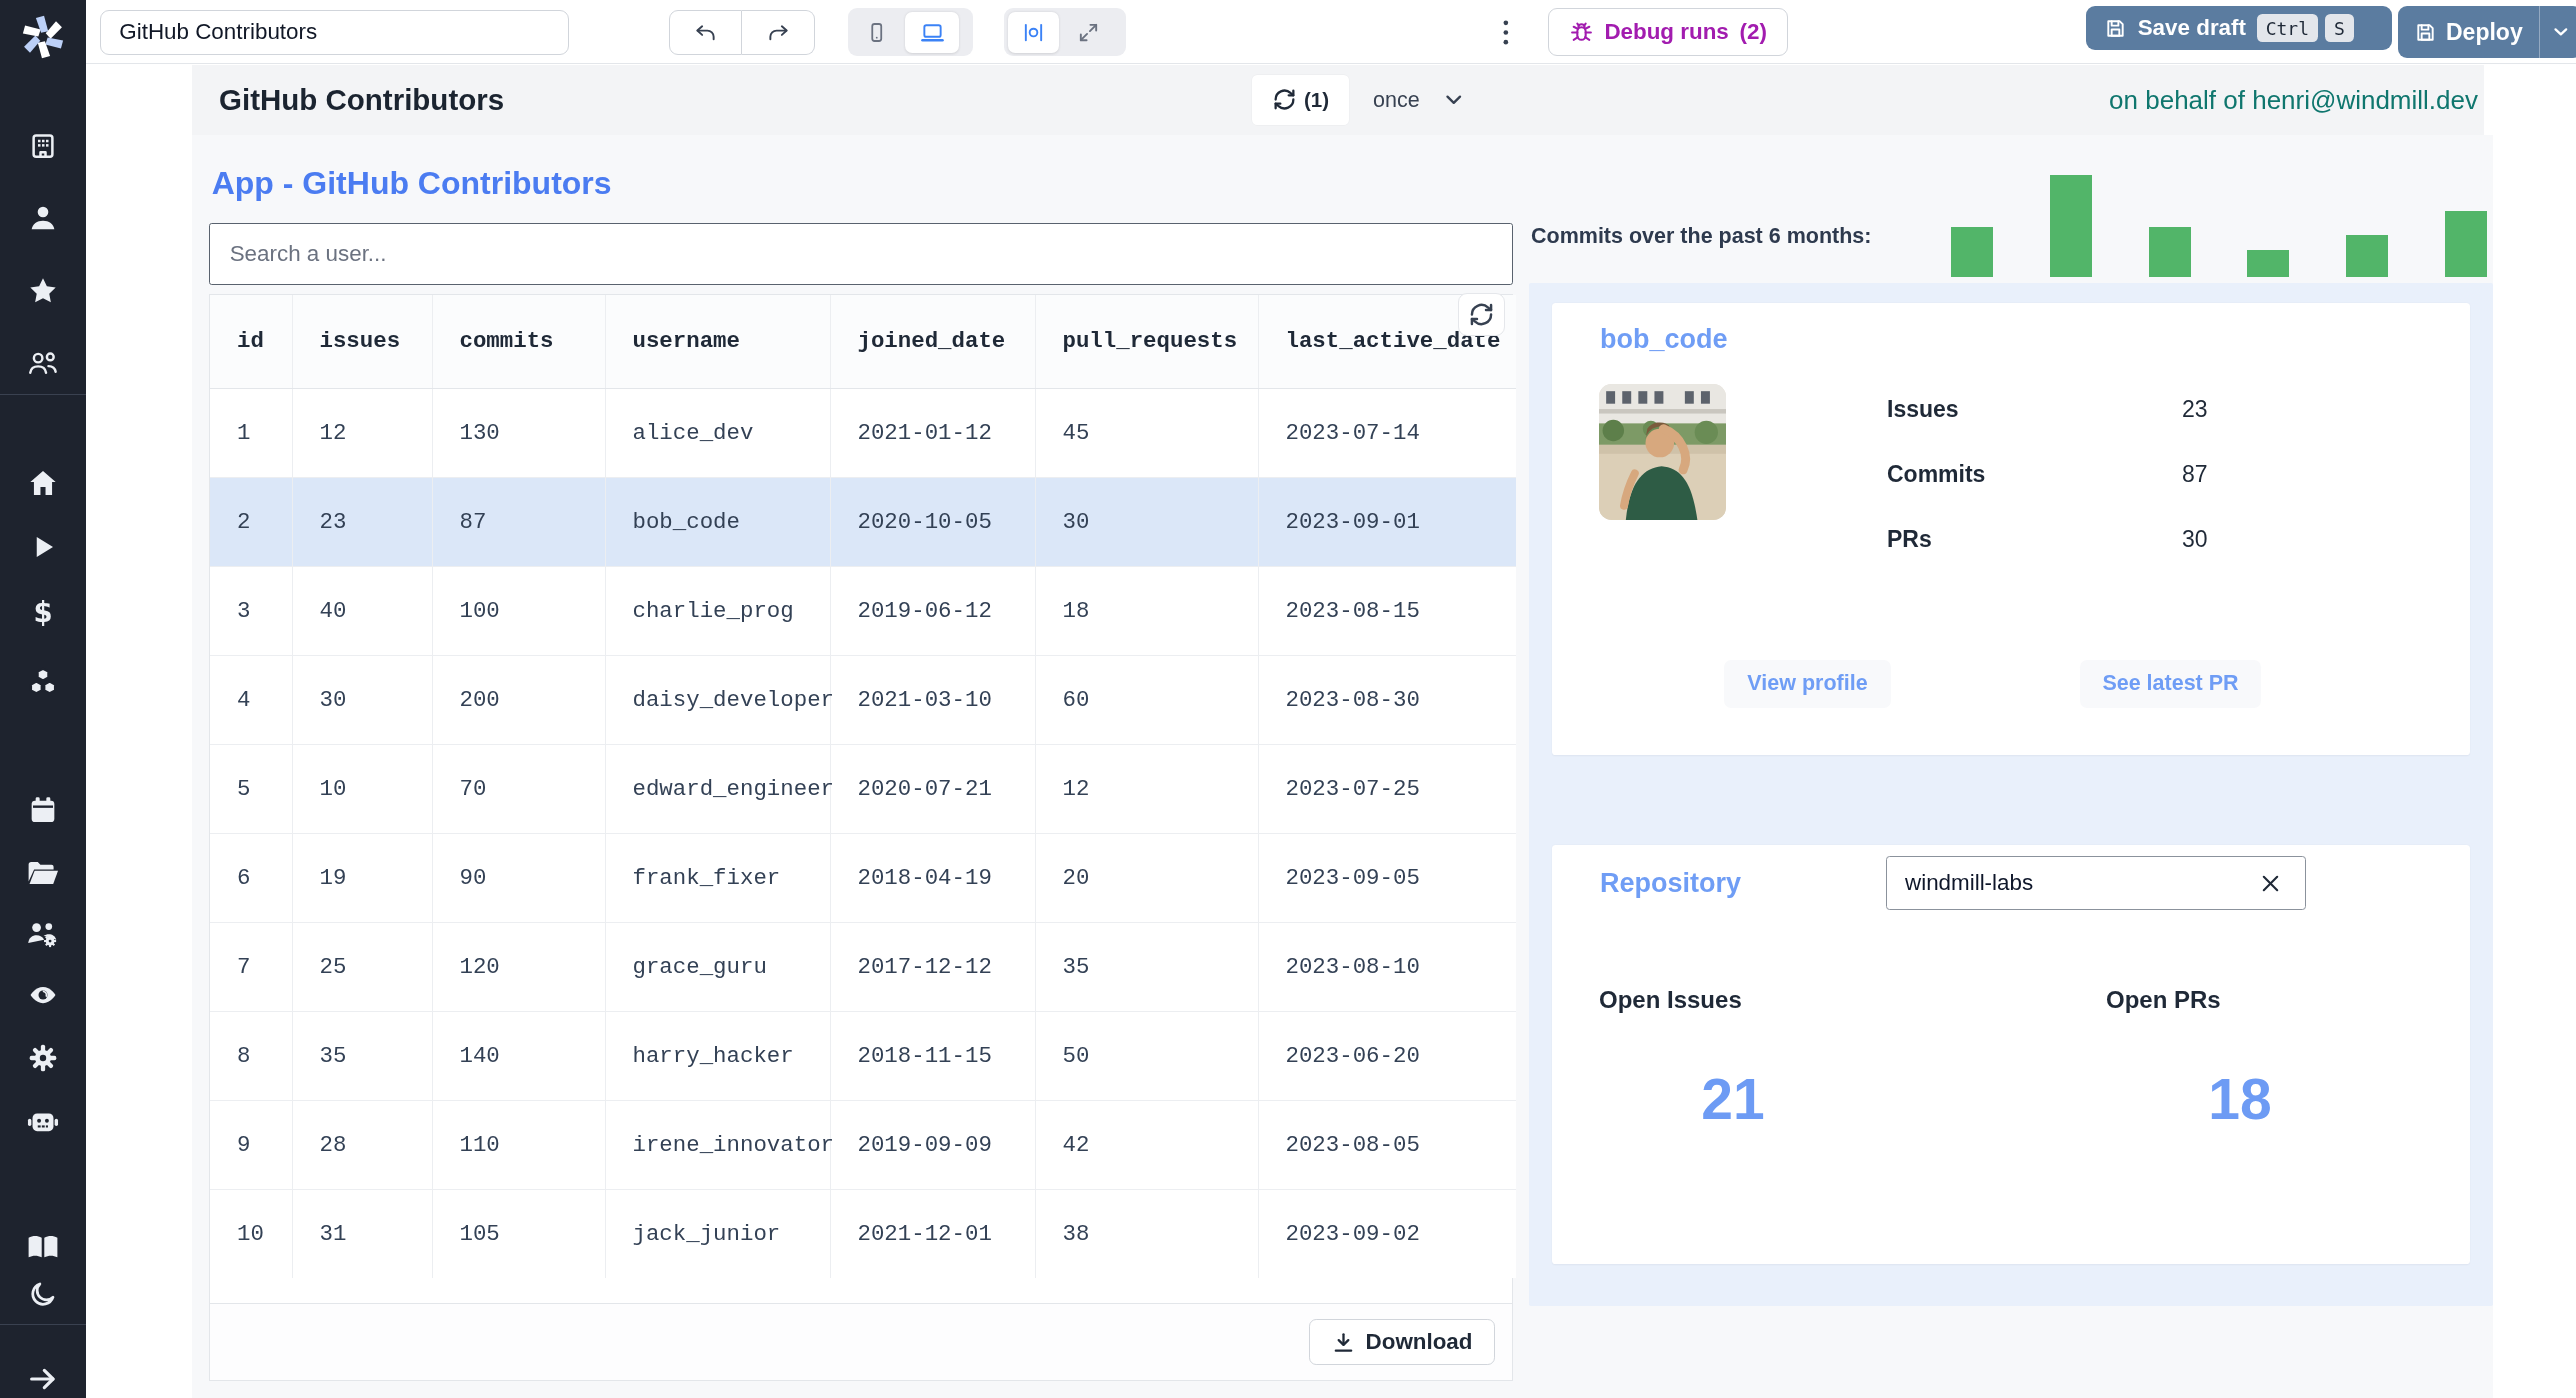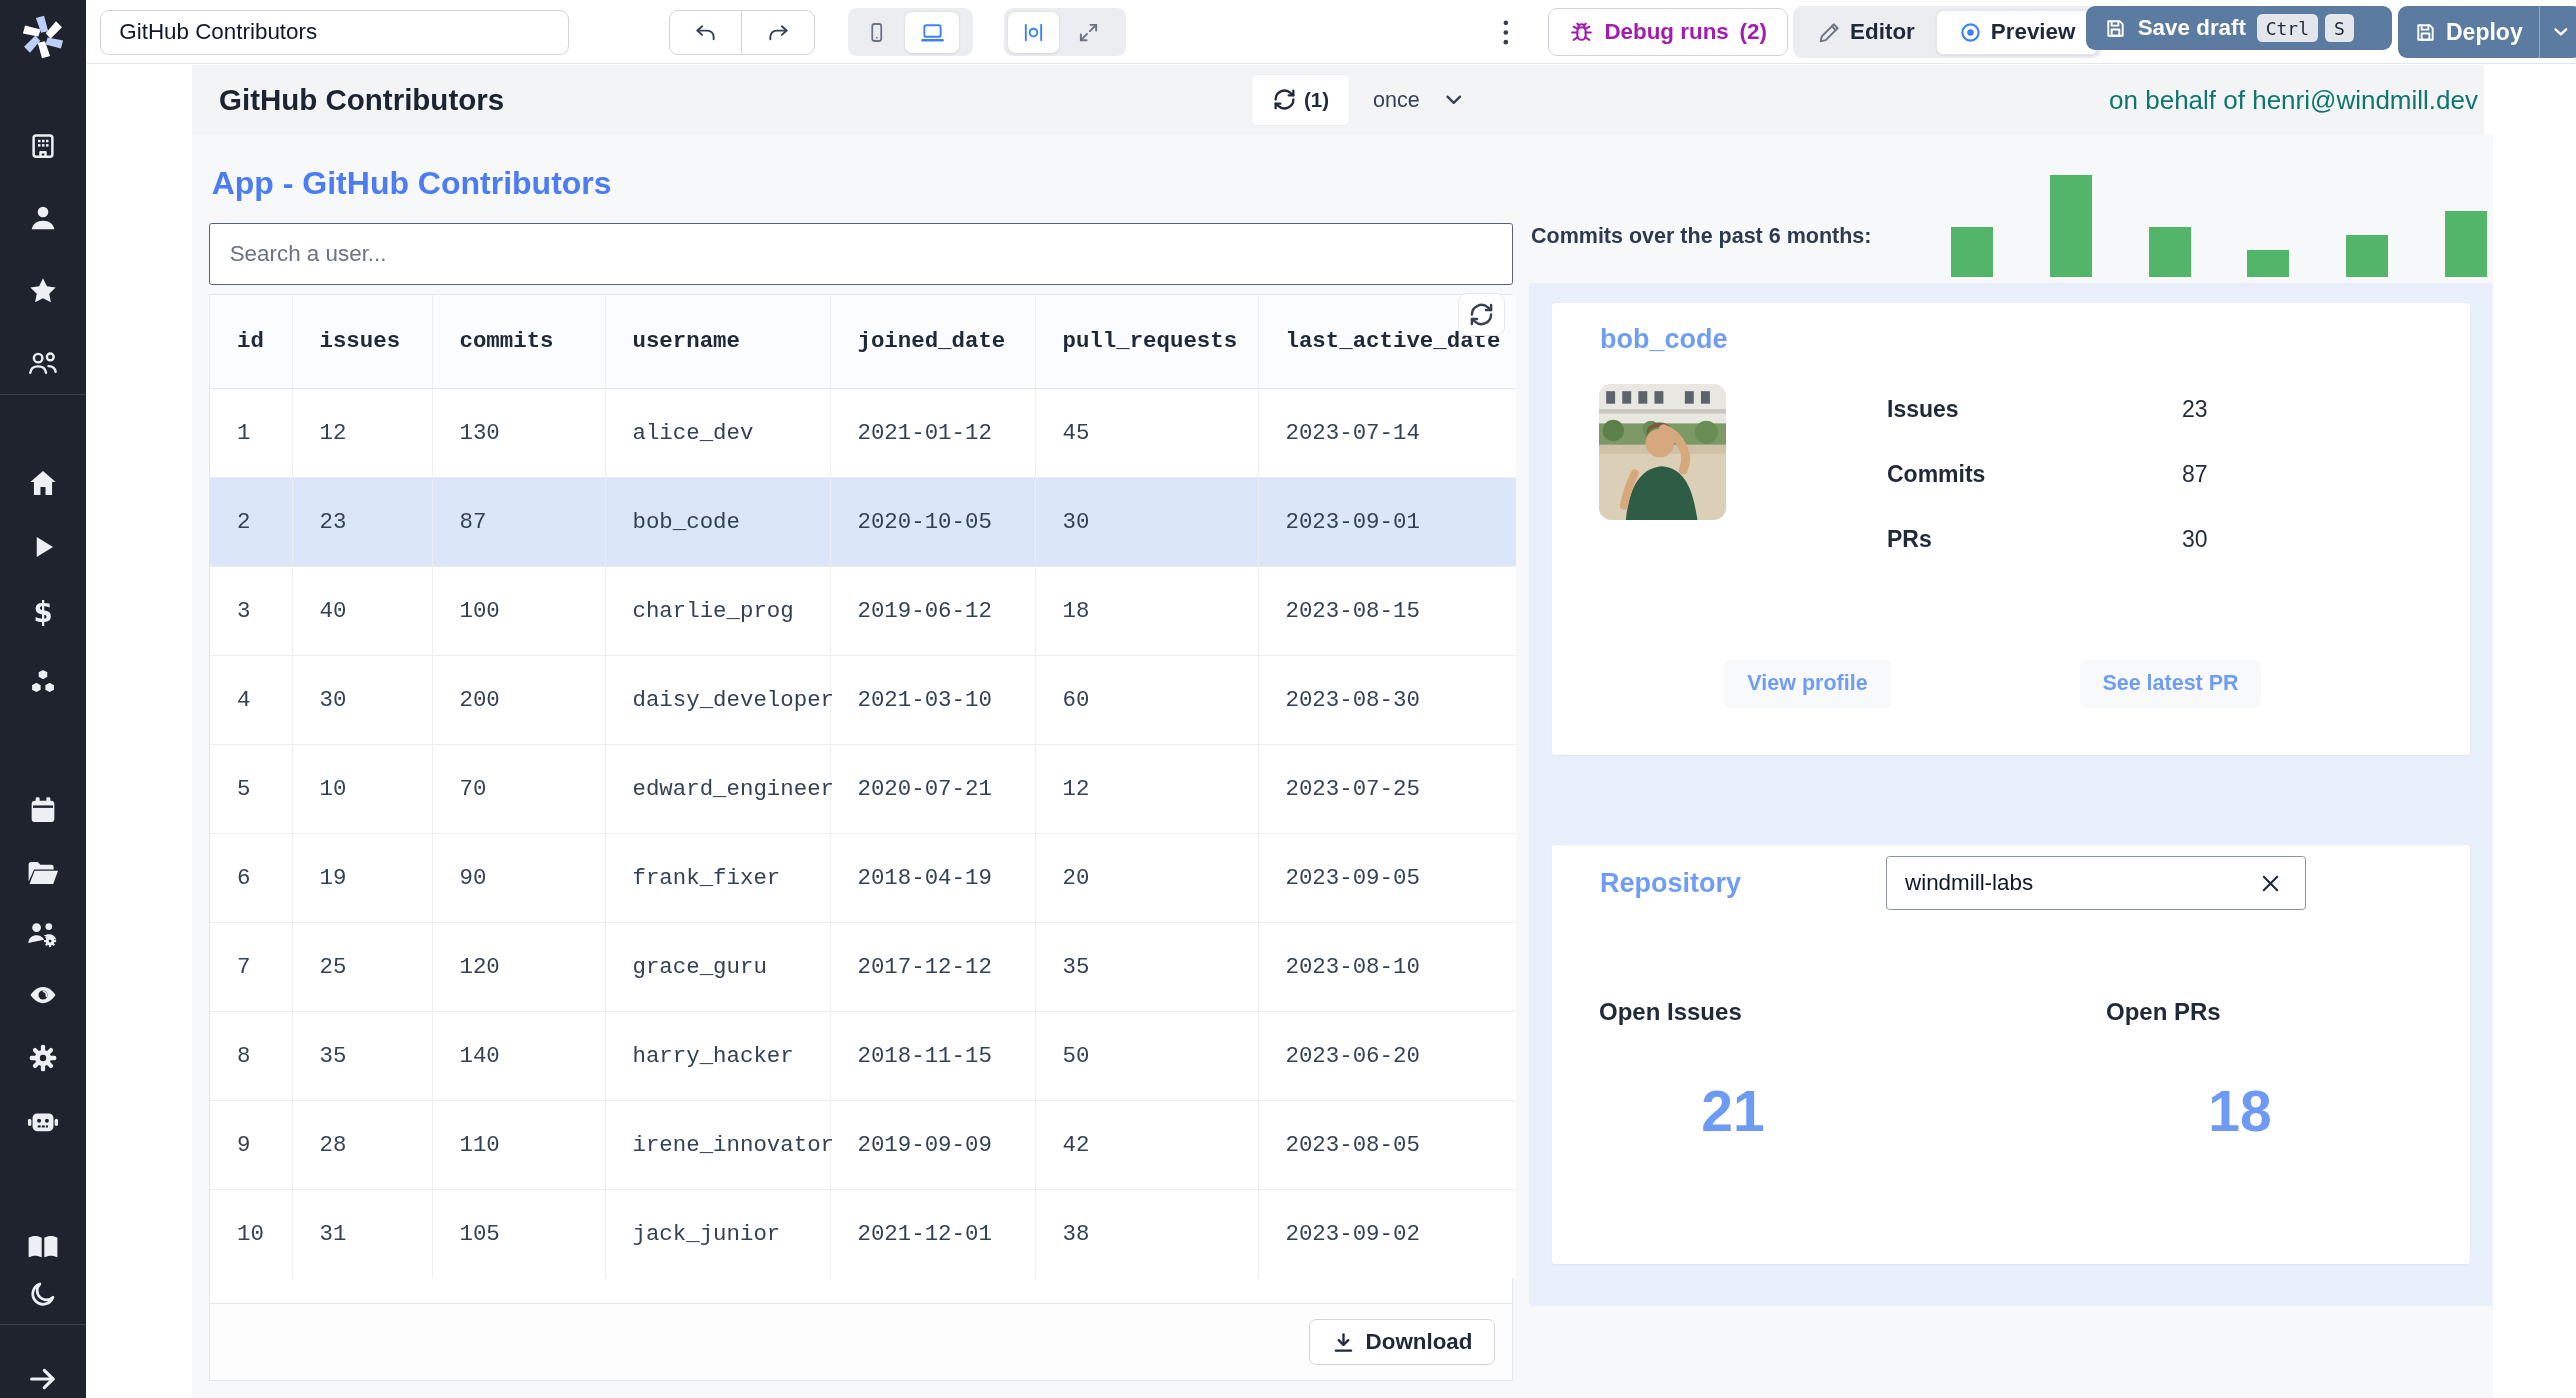--- a/index.html
+++ b/index.html
@@ -71,21 +71,21 @@
   .card{position:absolute;left:23px;width:918px;background:#fff;border-radius:3.6px;box-shadow:0 0.9px 1.8px rgba(16,24,40,.05);}
   .card-title{position:absolute;left:48px;font-size:27px;font-weight:600;color:#6f9df5;}
   .avatar{position:absolute;left:47px;top:81px;width:127px;height:136px;border-radius:12.5px;overflow:hidden;}
   .stats{position:absolute;left:335px;top:86px;display:flex;flex-direction:column;gap:23px;}
   .stat-row{display:flex;align-items:center;height:42px;}
   .stat-label{width:295px;font-size:23px;font-weight:600;color:#1f2937;}
   .stat-value{font-size:23px;color:#1f2937;}
   .card-btn{position:absolute;height:48px;background:#f8f9fb;border:none;border-radius:7.2px;font-size:21.5px;font-weight:600;color:#6f9df5;cursor:pointer;}
   .repo-input{position:absolute;left:334px;top:10.7px;width:420px;height:54px;border:1.8px solid #8b929c;border-radius:3.6px;background:#fff;padding:0 54px 0 18px;font-size:22.4px;color:#0f172a;font-family:"Liberation Sans",sans-serif;}
   .repo-clear{position:absolute;left:703px;top:23px;width:30px;height:30px;border:none;background:transparent;color:#1f2937;cursor:pointer;padding:0;display:flex;align-items:center;justify-content:center;}
-  .ostat{position:absolute;top:153px;width:268px;}
+  .ostat{position:absolute;top:141px;width:268px;}
   .ostat .olabel{font-size:24px;font-weight:700;color:#1f2937;}
   .ostat .onum{margin-top:52px;text-align:center;font-size:57px;font-weight:700;color:#6d9bf4;}
 </style>
 </head>
 <body>
 
 <nav class="sidebar">
   <div class="logo">
     <svg width="52" height="52" viewBox="0 0 48 48">
       <g>
@@ -323,36 +323,20 @@
         <path d="M16 12h5"></path>
         <path d="M8.5 16.5L4.5 19"></path>
         <path d="M15.5 16.5l4 2.5"></path>
         <path d="M8.5 8.5L4.5 6.5"></path>
         <path d="M15.5 8.5l4-2"></path>
       </svg>
     <span>Debug runs</span>
     <span>(2)</span>
   </button>
 
-  <div class="seg">
-    <div class="seg-item">
-      <svg width="23" height="23" viewBox="0 0 24 24" class="ic" style="color:#6b7280">
-          <path d="M16.5 3.5l4 4L8 20l-5.2 1.2L4 16z"></path>
-          <path d="M14.5 5.5l4 4"></path>
-        </svg>
-      <span>Editor</span>
-    </div>
-    <div class="seg-item active">
-      <svg width="23" height="23" viewBox="0 0 24 24">
-          <circle cx="12" cy="12" r="8.5" fill="none" stroke="#3b82f6" stroke-width="2.2"></circle>
-          <circle cx="12" cy="12" r="3.4" fill="#3b82f6"></circle>
-        </svg>
-      <span>Preview</span>
-    </div>
-  </div>
 
   <button class="btn-steel" style="left:2000px;width:306px">
     <svg width="23" height="23" viewBox="0 0 24 24" class="ic">
         <path d="M4.5 4.5h12l3 3v12h-15z"></path>
         <path d="M8 4.5V9h7V4.5"></path>
         <rect x="8" y="13" width="8" height="6.5"></rect>
       </svg>
     <span>Save draft</span>
     <kbd>Ctrl</kbd>
       <kbd style="margin-left:-3.6px">S</kbd>

